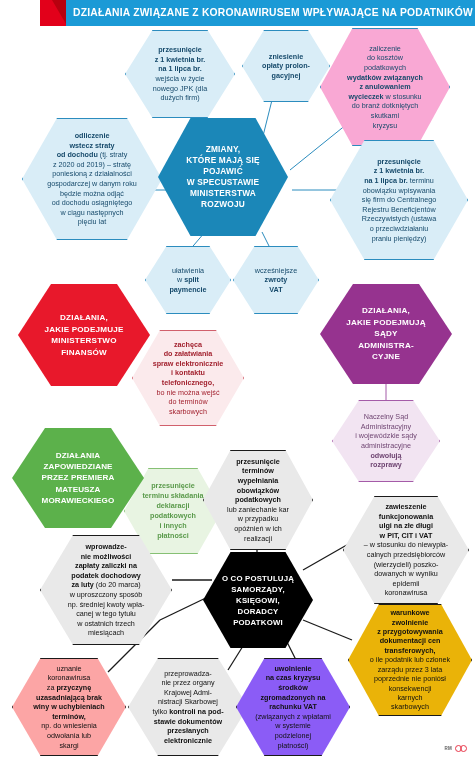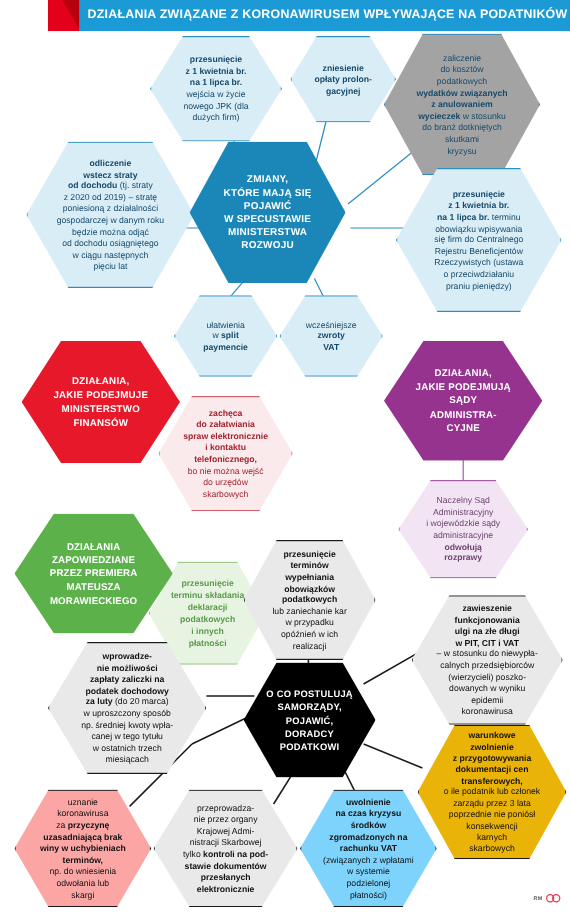--- a/index.html
+++ b/index.html
@@ -101,21 +101,21 @@
   </div>
 
   <div class="hex" style="left:242px;top:30px;width:88px;height:72px;background:#d9edf7;border:1px solid #2b8cbe;">
     <div class="inner" style="color:#164a6b;font-size:7.2px;line-height:9.6px;">
       <span class="t b">zniesienie</span>
       <span class="t b">opłaty prolon-</span>
       <span class="t b">gacyjnej</span>
     </div>
   </div>
 
-  <div class="hex" style="left:320px;top:28px;width:130px;height:118px;background:#a3a3a3;border:1px solid #2b8cbe;">
+  <div class="hex" style="left:320px;top:28px;width:130px;height:118px;background:#f9a8d4;border:1px solid #2b8cbe;">
     <div class="inner" style="color:#164a6b;font-size:7.2px;line-height:9.6px;">
       <span class="t">zaliczenie</span>
       <span class="t">do kosztów</span>
       <span class="t">podatkowych</span>
       <span class="t b">wydatków związanych</span>
       <span class="t b">z anulowaniem</span>
       <span class="t"><b>wycieczek</b> w stosunku</span>
       <span class="t">do branż dotkniętych</span>
       <span class="t">skutkami</span>
       <span class="t">kryzysu</span>
@@ -188,21 +188,21 @@
   </div>
 
   <div class="hex" style="left:132px;top:330px;width:112px;height:96px;background:#fbeaec;border:1px solid #d1606c;justify-content:flex-end;">
     <div class="inner" style="color:#a32330;font-size:7.2px;line-height:9.6px;padding:0 4px;">
       <span class="t b">zachęca</span>
       <span class="t b">do załatwiania</span>
       <span class="t b">spraw elektronicznie</span>
       <span class="t b">i kontaktu</span>
       <span class="t b">telefonicznego,</span>
       <span class="t">bo nie można wejść</span>
-      <span class="t">do urzędów</span>
+      <span class="t">do terminów</span>
       <span class="t">skarbowych</span>
     </div>
   </div>
 
   <div class="hex" style="left:320px;top:284px;width:132px;height:100px;background:#96338f;z-index:4;">
     <div class="inner" style="color:#ffffff;font-size:8.1px;line-height:11.5px;font-weight:bold;letter-spacing:.2px;">
       <span class="t">DZIAŁANIA,</span>
       <span class="t">JAKIE PODEJMUJĄ</span>
       <span class="t">SĄDY</span>
       <span class="t">ADMINISTRA-</span>
@@ -283,21 +283,21 @@
       <span class="t">canej w tego tytułu</span>
       <span class="t">w ostatnich trzech</span>
       <span class="t">miesiącach</span>
     </div>
   </div>
 
   <div class="hex" style="left:203px;top:552px;width:110px;height:96px;background:#000000;z-index:4;">
     <div class="inner" style="color:#ffffff;font-size:7.8px;line-height:11px;font-weight:bold;letter-spacing:.2px;">
       <span class="t">O CO POSTULUJĄ</span>
       <span class="t">SAMORZĄDY,</span>
-      <span class="t">POJAWIĆ,</span>
+      <span class="t">KSIĘGOWI,</span>
       <span class="t">DORADCY</span>
       <span class="t">PODATKOWI</span>
     </div>
   </div>
 
   <div class="hex" style="left:348px;top:604px;width:124px;height:112px;background:#eab308;border:1.3px solid #1a1a1a;">
     <div class="inner" style="color:#111111;font-size:7.2px;line-height:9.4px;padding:0 3px;">
       <span class="t b">warunkowe</span>
       <span class="t b">zwolnienie</span>
       <span class="t b">z przygotowywania</span>
@@ -332,21 +332,21 @@
       <span class="t">nie przez organy</span>
       <span class="t">Krajowej Admi-</span>
       <span class="t">nistracji Skarbowej</span>
       <span class="t">tylko <b>kontroli na pod-</b></span>
       <span class="t b">stawie dokumentów</span>
       <span class="t b">przesłanych</span>
       <span class="t b">elektronicznie</span>
     </div>
   </div>
 
-  <div class="hex" style="left:250px;top:658px;width:114px;height:98px;background:#7dd3fc;border:1.3px solid #1a1a1a;">
+  <div class="hex" style="left:236px;top:658px;width:114px;height:98px;background:#8b5cf6;border:1.3px solid #1a1a1a;">
     <div class="inner" style="color:#111111;font-size:7.2px;line-height:9.6px;padding:0 3px;">
       <span class="t b">uwolnienie</span>
       <span class="t b">na czas kryzysu</span>
       <span class="t b">środków</span>
       <span class="t b">zgromadzonych na</span>
       <span class="t b">rachunku VAT</span>
       <span class="t">(związanych z wpłatami</span>
       <span class="t">w systemie</span>
       <span class="t">podzielonej</span>
       <span class="t">płatności)</span>

